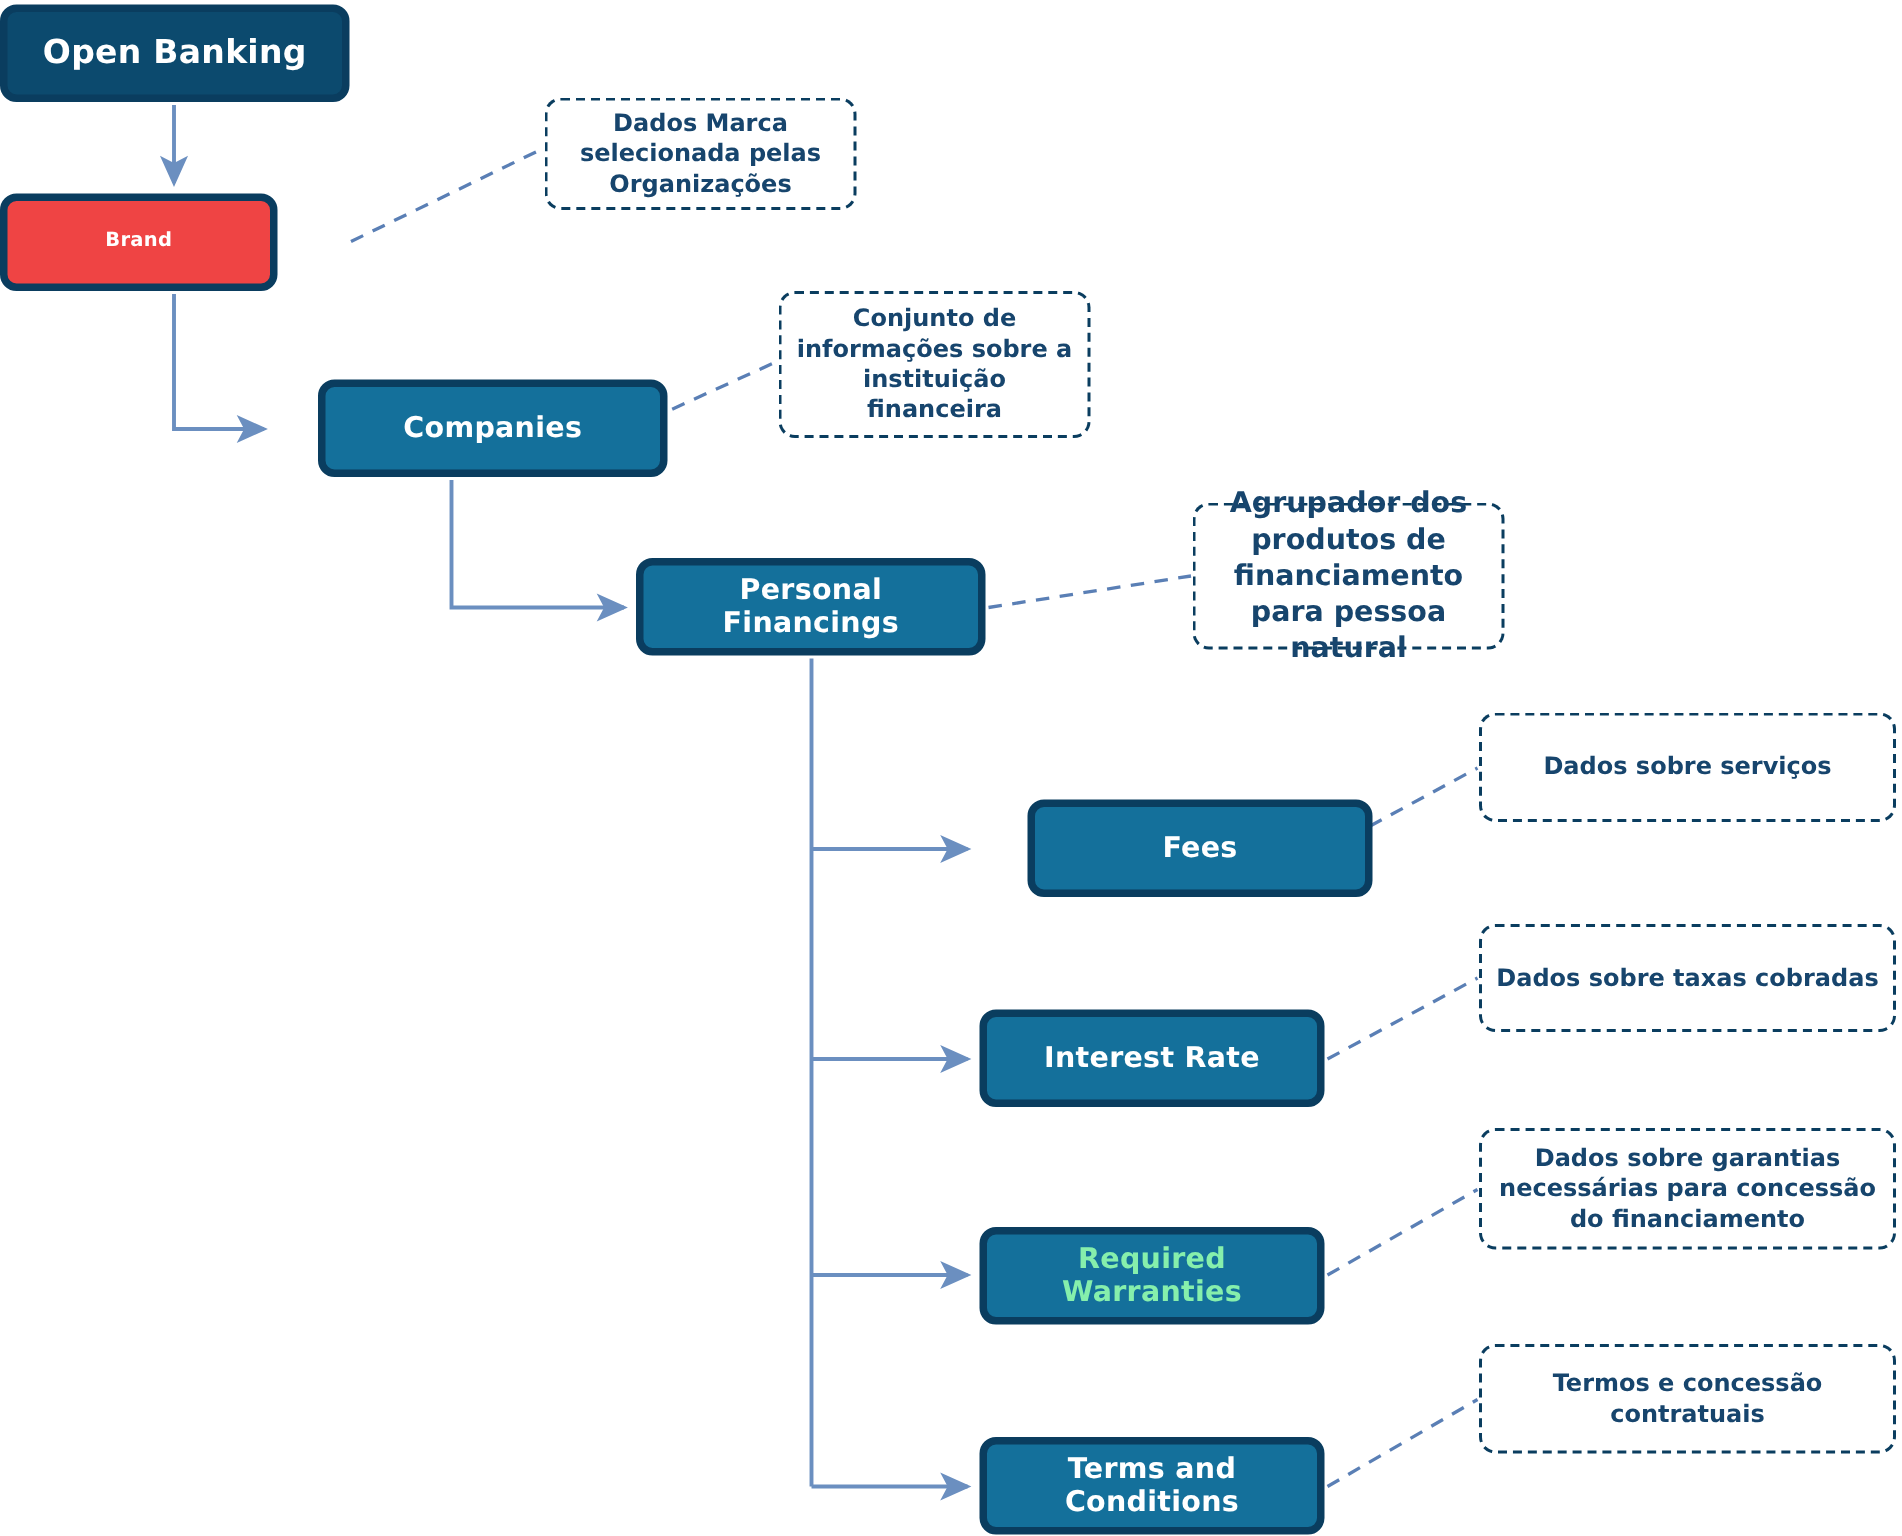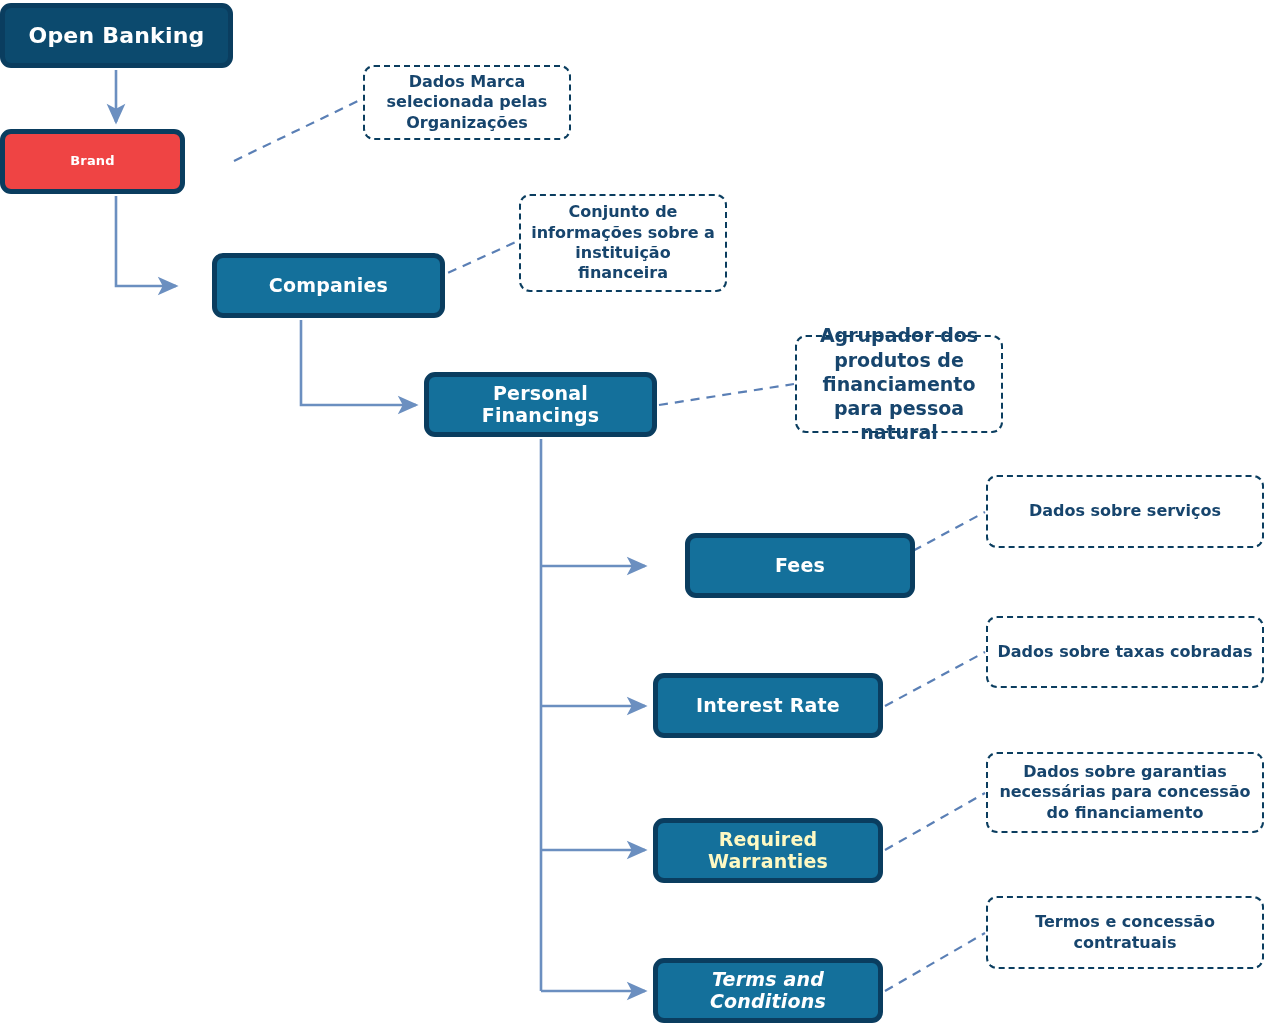--- a/index.html
+++ b/index.html
@@ -122,22 +122,22 @@
       <path d="M885,991 L985,933" stroke="#5a7fb5" stroke-width="2.2" fill="none" stroke-dasharray="9 7"></path>
     </g>
   </svg>
 
   <div class="node" style="left: 0px; top: 3px; width: 233px; height: 65px; font-size: 22px; background: #0c4a6e; border-color: rgb(10, 61, 95); color: rgb(255, 255, 255);">Open Banking</div>
   <div class="node" style="left: 0px; top: 129px; width: 185px; height: 65px; font-size: 13px; background: #ef4444; border-color: rgb(10, 61, 95); color: rgb(255, 255, 255);">Brand</div>
   <div class="node" style="left: 184px; top: 253px; width: 233px; height: 65px; font-size: 19px; background: rgb(20, 112, 155); border-color: rgb(10, 61, 95); color: rgb(255, 255, 255); margin-left: 28px;">Companies</div>
   <div class="node" style="left: 424px; top: 372px; width: 233px; height: 65px; font-size: 19px; background: rgb(20, 112, 155); border-color: rgb(10, 61, 95); color: rgb(255, 255, 255);">Personal Financings</div>
   <div class="node" style="left: 653px; top: 533px; width: 230px; height: 65px; font-size: 19px; background: rgb(20, 112, 155); border-color: rgb(10, 61, 95); color: rgb(255, 255, 255); margin-left: 32px;">Fees</div>
   <div class="node" style="left: 653px; top: 673px; width: 230px; height: 65px; font-size: 19px; background: rgb(20, 112, 155); border-color: rgb(10, 61, 95); color: rgb(255, 255, 255);">Interest Rate</div>
-  <div class="node" style="left: 653px; top: 818px; width: 230px; height: 65px; font-size: 19px; background: rgb(20, 112, 155); border-color: rgb(10, 61, 95); color: #fef9c3; text-align: center;">Required Warranties</div>
-  <div class="node" style="left: 653px; top: 958px; width: 230px; height: 65px; font-size: 19px; background: rgb(20, 112, 155); border-color: rgb(10, 61, 95); color: rgb(255, 255, 255); font-style: italic;">Terms and Conditions</div>
+  <div class="node" style="left: 653px; top: 818px; width: 230px; height: 65px; font-size: 19px; background: rgb(20, 112, 155); border-color: rgb(10, 61, 95); color: #86efac; text-align: center;">Required Warranties</div>
+  <div class="node" style="left: 653px; top: 958px; width: 230px; height: 65px; font-size: 19px; background: rgb(20, 112, 155); border-color: rgb(10, 61, 95); color: rgb(255, 255, 255);">Terms and Conditions</div>
 
   <div class="callout" style="left: 363px; top: 65px; width: 208px; height: 75px; font-size: 16px; border-color: rgb(10, 61, 95); color: rgb(23, 69, 109);">Dados Marca selecionada pelas Organizações</div>
   <div class="callout" style="left: 519px; top: 194px; width: 208px; height: 98px; font-size: 16px; border-color: rgb(10, 61, 95); color: rgb(23, 69, 109);">Conjunto de informações sobre a instituição financeira</div>
   <div class="callout" style="left: 795px; top: 335px; width: 208px; height: 98px; font-size: 19px; border-color: rgb(10, 61, 95); color: rgb(23, 69, 109);">Agrupador dos produtos de financiamento para pessoa natural</div>
   <div class="callout" style="left: 986px; top: 475px; width: 278px; height: 73px; font-size: 16px; border-color: rgb(10, 61, 95); color: rgb(23, 69, 109);">Dados sobre serviços</div>
   <div class="callout" style="left: 986px; top: 616px; width: 278px; height: 72px; font-size: 16px; border-color: rgb(10, 61, 95); color: rgb(23, 69, 109);">Dados sobre taxas cobradas</div>
   <div class="callout" style="left: 986px; top: 752px; width: 278px; height: 81px; font-size: 16px; border-color: rgb(10, 61, 95); color: rgb(23, 69, 109);">Dados sobre garantias necessárias para concessão do financiamento</div>
   <div class="callout" style="left: 986px; top: 896px; width: 278px; height: 73px; font-size: 16px; border-color: rgb(10, 61, 95); color: rgb(23, 69, 109);">Termos e concessão contratuais</div>
 
 </div>

